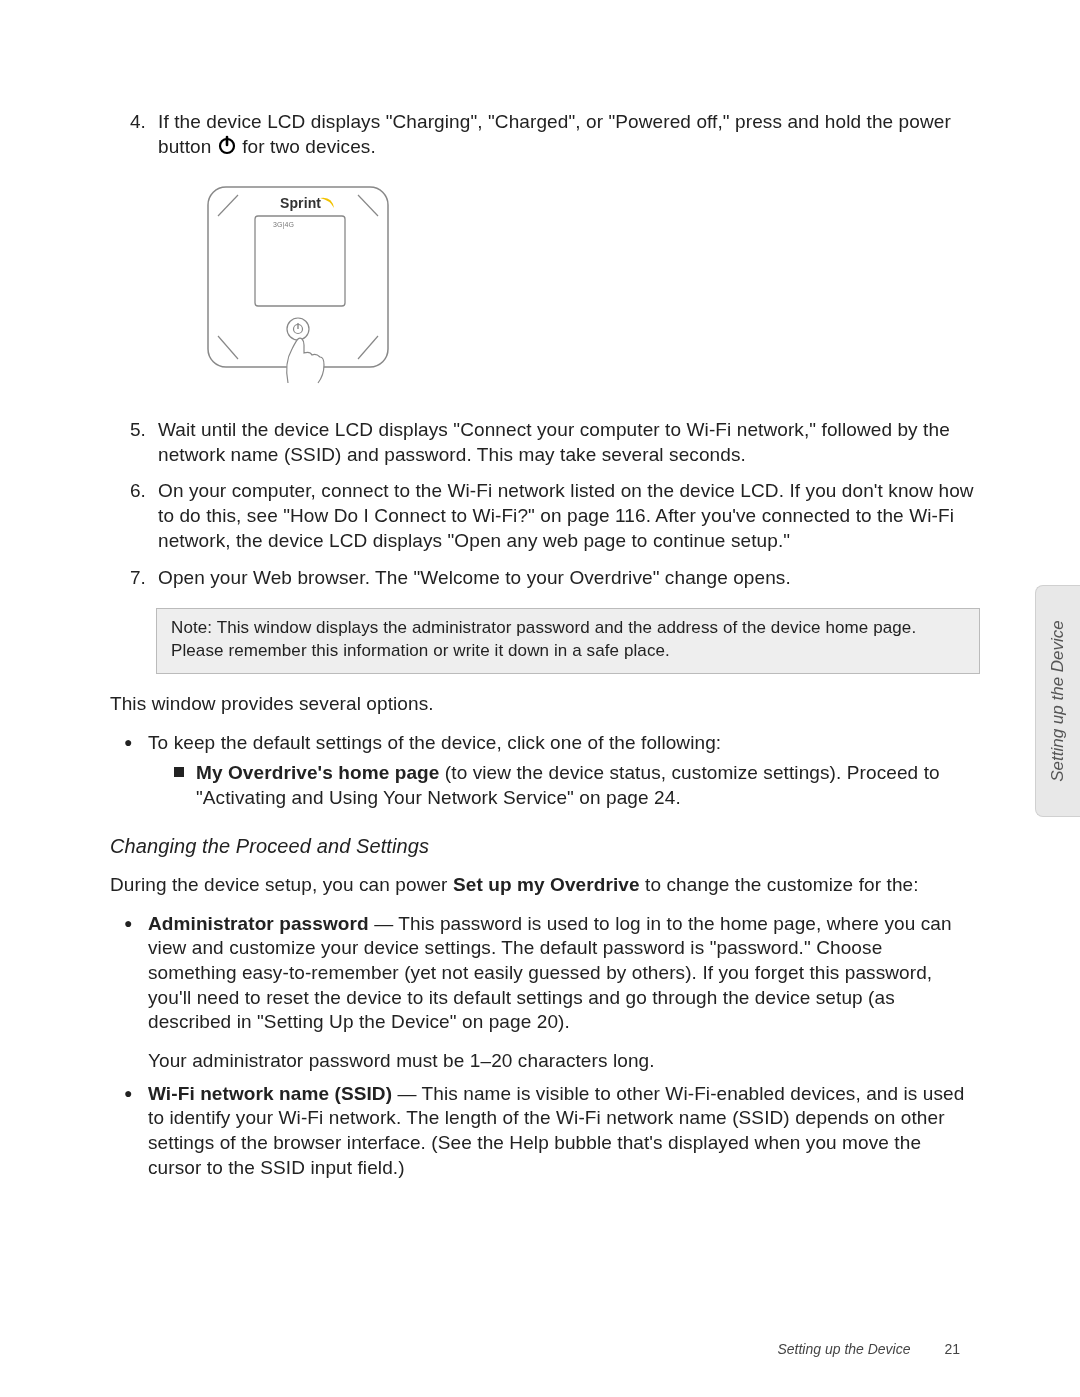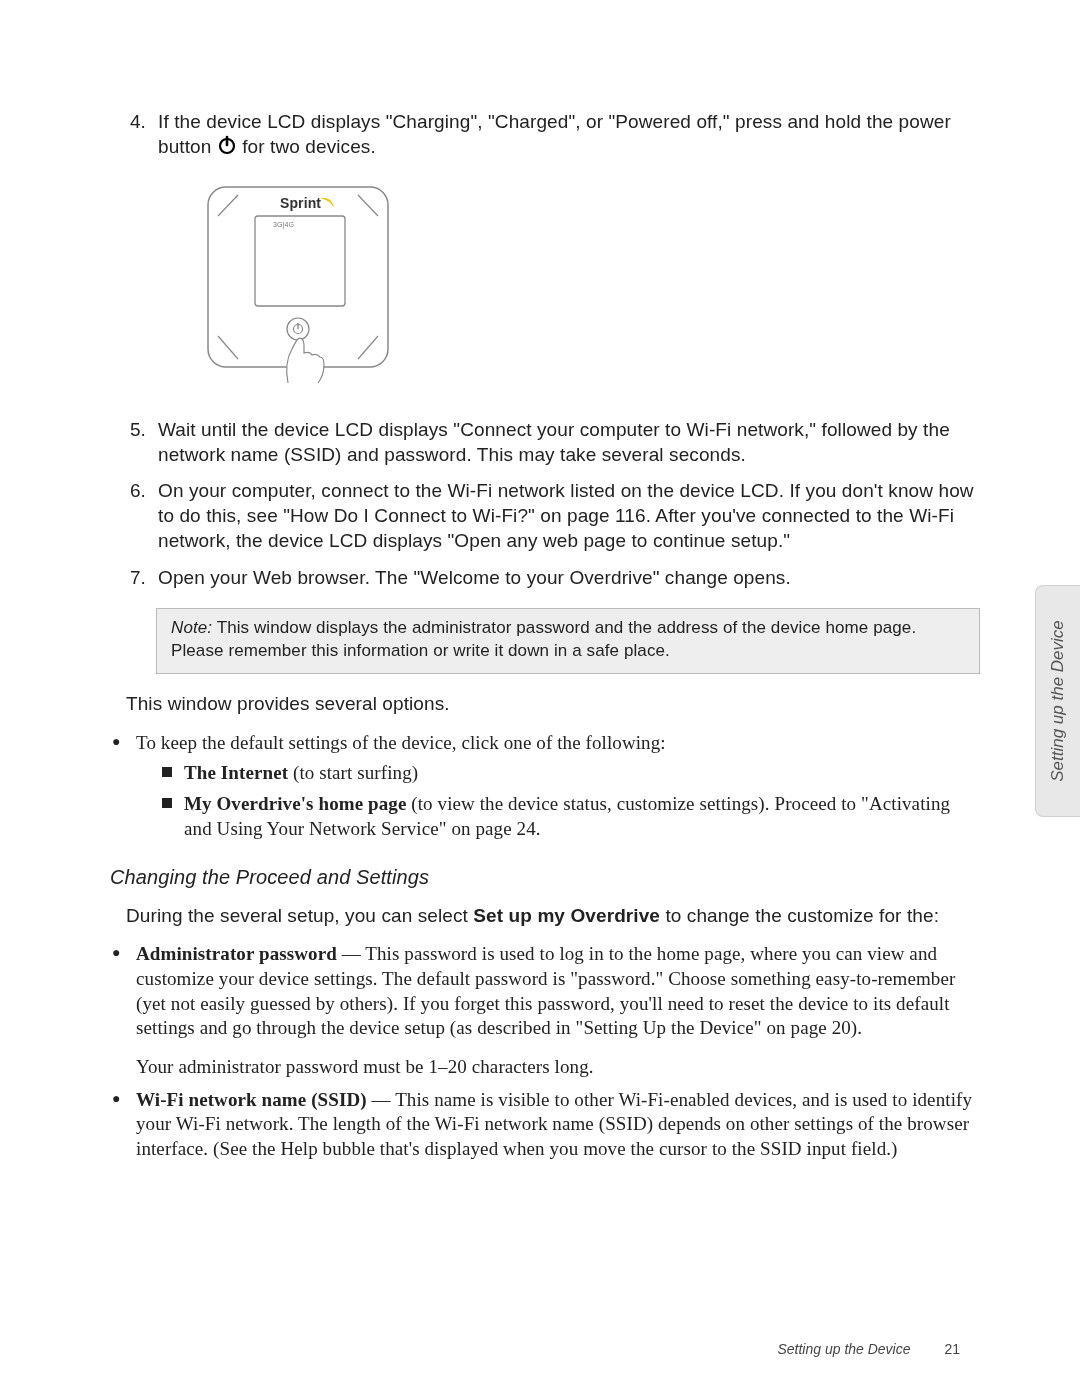--- a/index.html
+++ b/index.html
@@ -46,35 +46,33 @@
   }
   .note-box {
     border: 1px solid #bbb;
     background: #eeeeee;
     margin: 18px 0 18px 46px;
     padding: 8px 14px 10px 14px;
     font-size: 17px;
     line-height: 1.35;
   }
   .note-box .label {
-    font-style: italic;
   }
   .para {
-    margin: 14px 16px;
+    margin: 14px 0;
   }
   ul.bullets {
     list-style: none;
     margin: 6px 0 6px 0;
     padding: 0;
   }
   ul.bullets > li {
     position: relative;
     padding-left: 26px;
-    margin: 8px 0;
-    font-family: Liberation Serif, serif;
+    margin: 8px 12px;
   }
   ul.bullets > li::before {
     content: "●";
     position: absolute;
     left: 2px;
     top: 0;
     font-size: 14px;
     line-height: 22px;
     color: #222;
   }
@@ -221,33 +219,30 @@
       <span class="label">Note:</span><span> This window displays the administrator password and the address of the device home page. Please remember this information or write it down in a safe place.</span>
     </div>
 
     <p class="para">This window provides several options.</p>
 
     <ul class="bullets">
       <li>
         <span>To keep the default settings of the device, click one of the following:</span>
         <ul class="squares">
           <li>
-            <span class="bold">The Internet</span><span> (to start surfing)</span>
-          </li>
-          <li>
             <span class="bold">My Overdrive's home page</span><span> (to view the device status, customize settings). Proceed to "Activating and Using Your Network Service" on page 24.</span>
           </li>
         </ul>
       </li>
     </ul>
 
     <div class="subhead">Changing the Proceed and Settings</div>
 
     <p class="para">
-      <span>During the several setup, you can select </span><span class="bold">Set up my Overdrive</span><span> to change the customize for the:</span>
+      <span>During the device setup, you can power </span><span class="bold">Set up my Overdrive</span><span> to change the customize for the:</span>
     </p>
 
     <ul class="bullets">
       <li>
         <span class="bold">Administrator password</span><span> — This password is used to log in to the home page, where you can view and customize your device settings. The default password is "password." Choose something easy-to-remember (yet not easily guessed by others). If you forget this password, you'll need to reset the device to its default settings and go through the device setup (as described in "Setting Up the Device" on page 20).</span>
         <p class="para" style="margin:14px 0 4px 0;">Your administrator password must be 1–20 characters long.</p>
       </li>
       <li>
         <span class="bold">Wi-Fi network name (SSID)</span><span> — This name is visible to other Wi-Fi-enabled devices, and is used to identify your Wi-Fi network. The length of the Wi-Fi network name (SSID) depends on other settings of the browser interface. (See the Help bubble that's displayed when you move the cursor to the SSID input field.)</span>
       </li>

